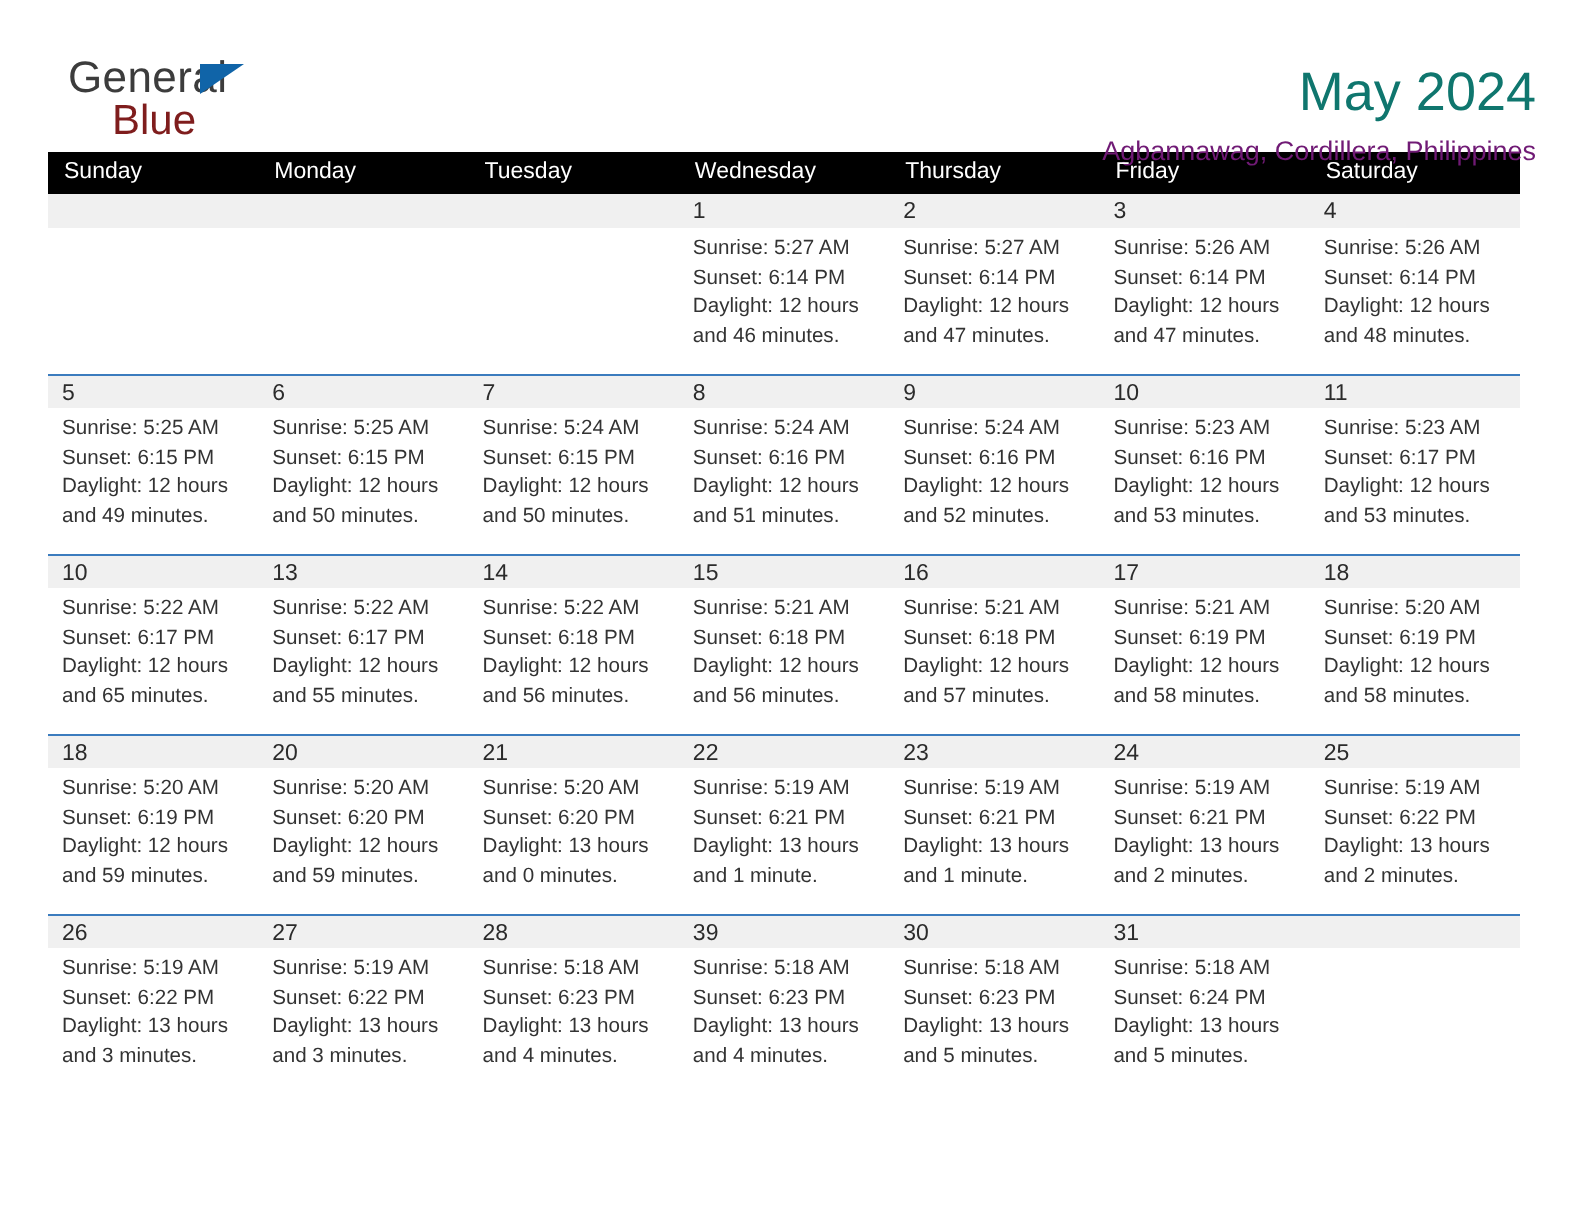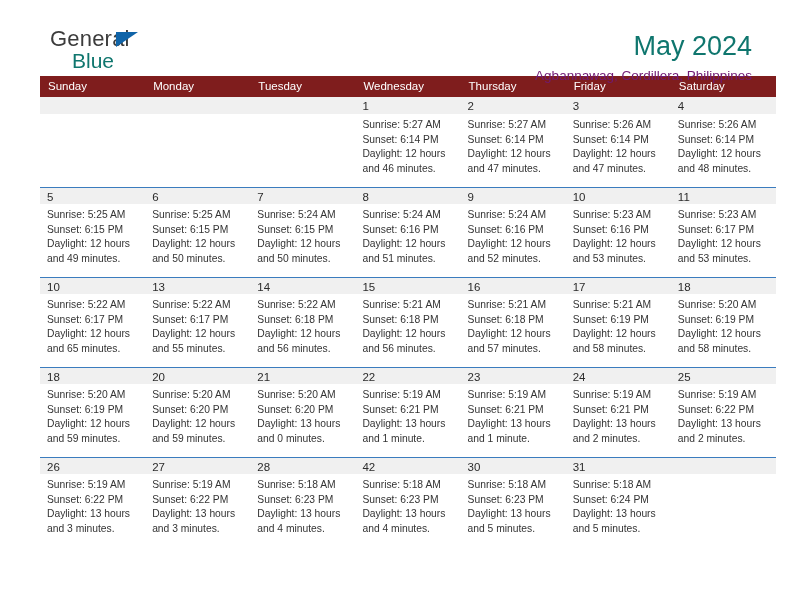--- a/index.html
+++ b/index.html
@@ -7,21 +7,21 @@
     width: 792px;
     height: 612px;
     background: #ffffff;
     font-family: "Liberation Sans", sans-serif;
     overflow: hidden;
   }
   .page {
     position: relative;
     width: 792px;
     height: 612px;
-    padding: 0 40px;
+    padding: 0 24px;
   }
 
   
   .header {
     display: flex;
     align-items: flex-start;
     justify-content: space-between;
     padding-top: 28px;
     height: 76px;
   }
@@ -33,21 +33,21 @@
   }
   .logo-general {
     font-size: 22px;
     color: #3c3c3c;
     letter-spacing: 0.2px;
     line-height: 22px;
     display: block;
   }
   .logo-blue {
     font-size: 21px;
-    color: #0f766e;
+    color: #7f1d1d;
     line-height: 20px;
     display: block;
     margin-left: 22px;
     margin-top: 1px;
   }
   .logo-triangle {
     position: absolute;
     left: 76px;
     top: 4px;
     width: 0;
@@ -72,21 +72,21 @@
     margin-top: 4px;
   }
 
   
   table.calendar {
     width: 736px;
     border-collapse: collapse;
     table-layout: fixed;
   }
   table.calendar thead th {
-    background: #7f1d1d;
+    background: #000000;
     color: #ffffff;
     font-size: 11.5px;
     font-weight: normal;
     text-align: left;
     padding: 5px 0 5px 8px;
     height: 21px;
     line-height: 11px;
   }
   td.cell {
     vertical-align: top;
@@ -491,21 +491,21 @@
             </div>
             <div class="info">
               <div>Sunrise: 5:18 AM</div>
               <div>Sunset: 6:23 PM</div>
               <div>Daylight: 13 hours</div>
               <div>and 4 minutes.</div>
             </div>
           </td>
           <td class="cell">
             <div class="daterow">
-              <div class="daynum">42</div>
+              <div class="daynum">39</div>
             </div>
             <div class="info">
               <div>Sunrise: 5:18 AM</div>
               <div>Sunset: 6:23 PM</div>
               <div>Daylight: 13 hours</div>
               <div>and 4 minutes.</div>
             </div>
           </td>
           <td class="cell">
             <div class="daterow">

